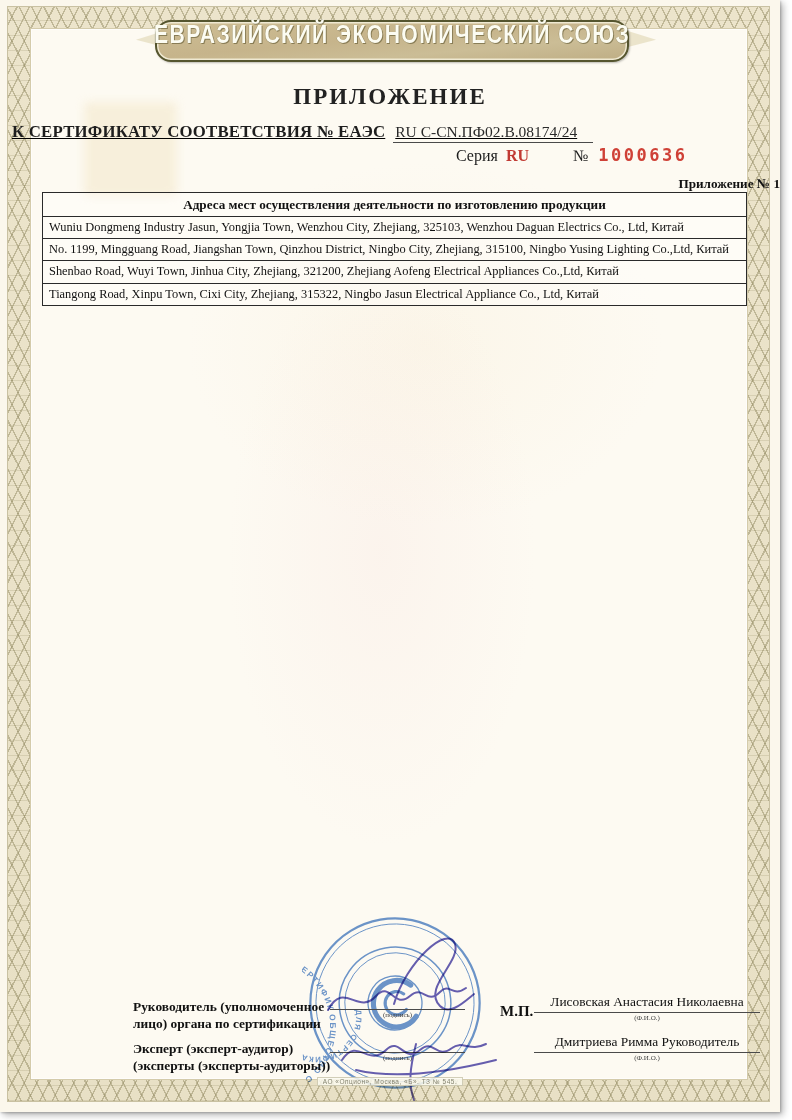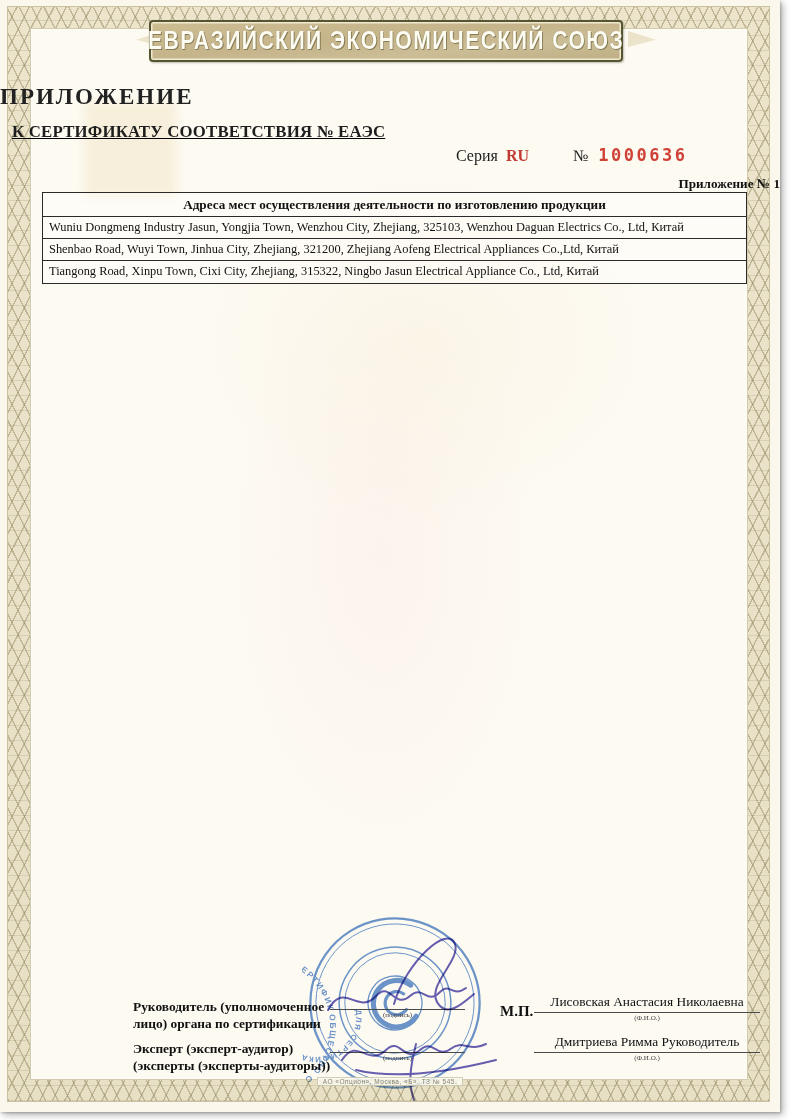--- a/index.html
+++ b/index.html
@@ -38,35 +38,35 @@
   }
   .stain-square {
     position:absolute; left:84px; top:102px; width:93px; height:95px;
     background:#f3e7c9; opacity:.55; filter:blur(5px); border-radius:3px;
   }
   
   .wing { position:absolute; width:28px; height:16px; background:#e9e1c6; opacity:.9; }
   .wing.left  { left:136px; top:31px; clip-path:polygon(0 55%, 100% 0, 100% 100%); }
   .wing.right { left:628px; top:31px; clip-path:polygon(100% 55%, 0 0, 0 100%); }
   .banner {
-    position:absolute; left:149px; top:20px; width:470px; height:38px;
+    position:absolute; left:155px; top:20px; width:470px; height:38px;
     background:linear-gradient(175deg,#cdbd93 0%,#c6b48b 45%,#cbbd96 70%,#bfae85 100%);
-    border:2px solid #55552f; border-radius:4px;
+    border:2px solid #55552f; border-radius:16px;
     box-shadow:inset 0 0 0 1.5px #efe9d2, 1px 1px 2px rgba(0,0,0,.25);
-    display:flex; align-items:center; justify-content:center;
+    display:flex; align-items:flex-start; justify-content:center;
   }
   .banner-text {
     font-family:"Liberation Sans","DejaVu Sans",sans-serif;
     font-weight:700; font-size:22px; color:#fcfcf2;
     letter-spacing:1.5px; white-space:nowrap;
     transform:scale(.96,1.18);
     text-shadow:1px 1px 0 rgba(84,76,38,.55), -0.5px -0.5px 0 rgba(84,76,38,.35);
   }
   .doc-title {
-    position:absolute; left:0; top:84px; width:780px; text-align:left;
+    position:absolute; left:0; top:84px; width:780px; text-align:center;
     font-weight:700; font-size:23px; letter-spacing:2px; color:#222;
   }
   .cert-line {
     position:absolute; left:0; top:122px; width:780px;
     display:flex; justify-content:flex-start; align-items:baseline;
     transform:translateX(12px); white-space:nowrap;text-decoration:underline;
   }
   .cert-label { font-weight:700; font-size:16.8px; color:#1e1e1e; letter-spacing:.2px; }
   .cert-number {
     font-size:15.5px; color:#2a2a2a; margin-left:8px; padding:0 16px 1px 2px;
@@ -135,40 +135,44 @@
   <div class="wing left"></div>
   <div class="wing right"></div>
   <div class="banner">
     <div class="banner-text">ЕВРАЗИЙСКИЙ ЭКОНОМИЧЕСКИЙ СОЮЗ</div>
   </div>
 
   <div class="doc-title">ПРИЛОЖЕНИЕ</div>
 
   <div class="cert-line">
     <span class="cert-label">К СЕРТИФИКАТУ СООТВЕТСТВИЯ № ЕАЭС</span>
+    <span class="cert-number">RU С-CN.ПФ02.В.08174/24</span>
   </div>
 
   <div class="series-line">
     <span>Серия</span>
     <span class="series-value">RU</span>
     <span class="number-sign">№</span>
     <span class="blank-number">1000636</span>
   </div>
 
   <div class="annex-note">Приложение № 1</div>
 
   <table class="addr">
     <thead>
       <tr>
         <td class="head">Адреса мест осуществления деятельности по изготовлению продукции</td>
       </tr>
     </thead>
     <tbody>
         <tr>
           <td>Wuniu Dongmeng Industry Jasun, Yongjia Town, Wenzhou City, Zhejiang, 325103, Wenzhou Daguan Electrics Co., Ltd, Китай</td>
+        </tr>
+        <tr>
+          <td>No. 1199, Mingguang Road, Jiangshan Town, Qinzhou District, Ningbo City, Zhejiang, 315100, Ningbo Yusing Lighting Co.,Ltd, Китай</td>
         </tr>
         <tr>
           <td>Shenbao Road, Wuyi Town, Jinhua City, Zhejiang, 321200, Zhejiang Aofeng Electrical Appliances Co.,Ltd, Китай</td>
         </tr>
         <tr>
           <td>Tiangong Road, Xinpu Town, Cixi City, Zhejiang, 315322, Ningbo Jasun Electrical Appliance Co., Ltd, Китай</td>
         </tr>
       </tbody>
   </table>
 

